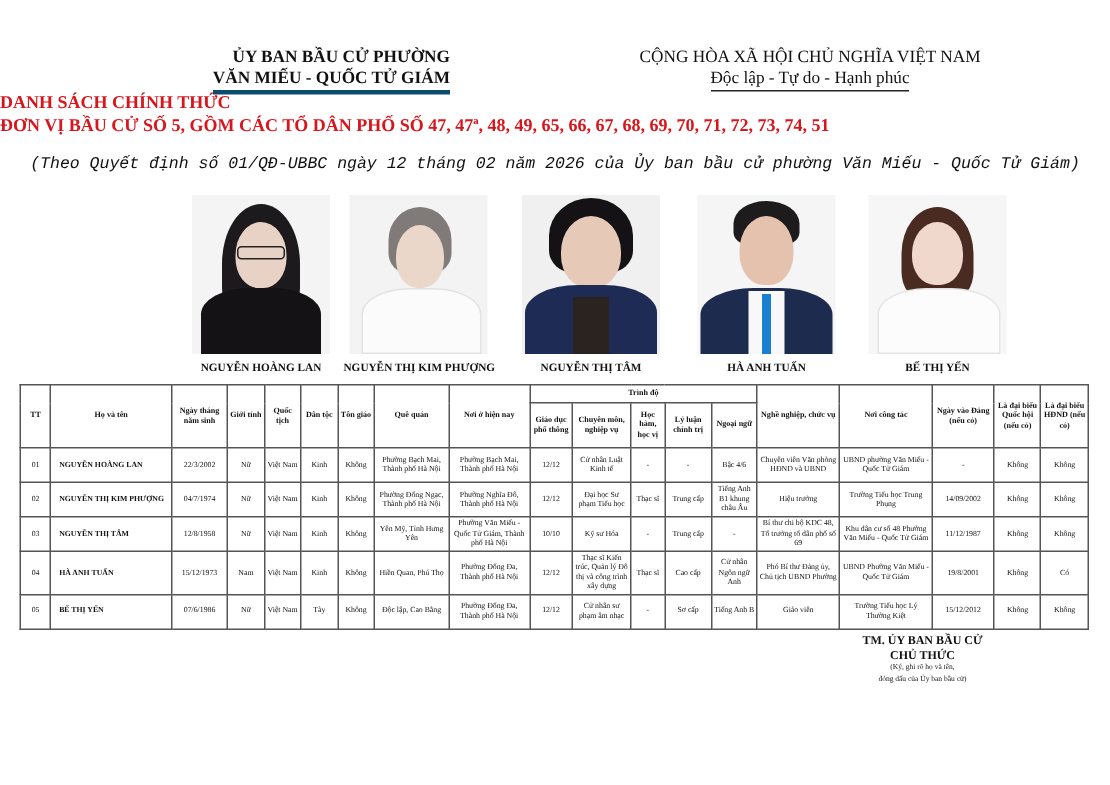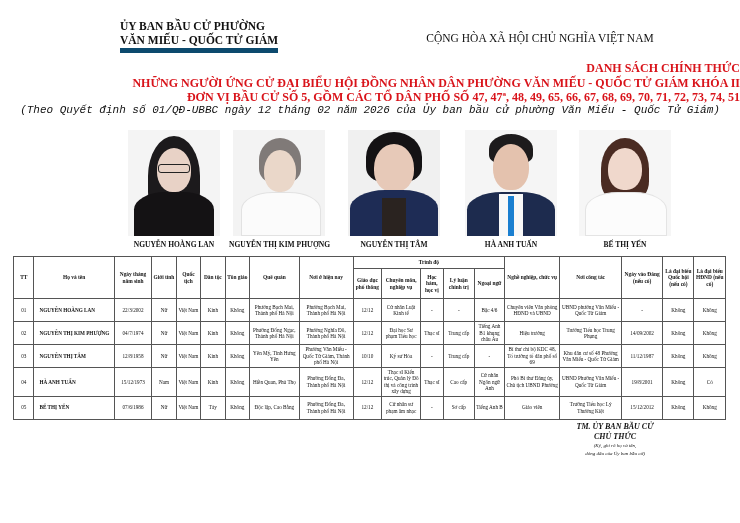--- a/index.html
+++ b/index.html
@@ -1,53 +1,53 @@
 <!DOCTYPE html>
 <html><head>
 <meta charset="utf-8">
 <style>
   html, body { margin: 0; padding: 0; background: #ffffff; }
   body { width: 740px; height: 523px; position: relative; overflow: hidden; font-family: "Liberation Serif", "DejaVu Serif", serif; color: #111; }
-  .hdr-left { position: absolute; left: 120px; top: 19px; width: 180px; text-align: left; font-weight: bold; font-size: 11.5px; line-height: 14px; }
-  .hdr-left .l2 { display: inline-block; border-bottom: 5px solid #0c4a6e; padding-bottom: 1px; }
+  .hdr-left { position: absolute; left: 120px; top: 31px; width: 180px; text-align: right; font-weight: bold; font-size: 11.5px; line-height: 14px; }
+  .hdr-left .l2 { display: inline-block; border-bottom: 3px solid #0c4a6e; padding-bottom: 1px; }
   .hdr-right { position: absolute; left: 405px; top: 31px; width: 270px; text-align: center; font-weight: normal; font-size: 11.5px; line-height: 14px; }
   .hdr-right .l2 { display: inline-block; border-bottom: 1px solid #222; padding-bottom: 1px; }
-  .title { position: absolute; left: 0; top: 61px; width: 740px; text-align: right; color: #d9141b; font-weight: bold; font-size: 12px; line-height: 14.5px; }
+  .title { position: absolute; left: 0; top: 61px; width: 740px; text-align: left; color: #d9141b; font-weight: bold; font-size: 12px; line-height: 14.5px; }
   .subtitle { position: absolute; left: 0; top: 104px; width: 740px; text-align: center; font-style: italic; font-size: 11px; font-family: Liberation Mono, monospace; }
   .photos { position: absolute; left: 0; top: 130px; width: 740px; height: 128px; }
   .ph { position: absolute; top: 0; width: 100px; text-align: center; }
   .ph .img { width: 92px; height: 106px; margin: 0 auto; position: relative; overflow: hidden; background: #f7f7f7; }
   .ph .cap { font-weight: bold; font-size: 7.5px; margin-top: 4px; white-space: nowrap; }
   .head { position: absolute; border-radius: 50% 50% 45% 45%; }
   .hair { position: absolute; border-radius: 50% 50% 30% 30%; }
   .body-s { position: absolute; bottom: 0; border-radius: 40% 40% 0 0; }
   table.list { position: absolute; left: 13px; top: 256px; width: 713px; border-collapse: collapse; font-size: 5.2px; line-height: 6.4px; }
   table.list th, table.list td { border: 0.8px solid #555; text-align: center; vertical-align: middle; padding: 1px 1px; }
   table.list th { font-weight: bold; font-size: 5.4px; }
   table.list td.name { text-align: left; font-weight: bold; padding-left: 5px; }
   table.list tr.r { height: 23px; }
   .notes { position: absolute; left: 40px; top: 422px; font-size: 7px; line-height: 10px; }
-  .sign { position: absolute; left: 540px; top: 422px; width: 150px; text-align: center; font-style: italic; }
+  .sign { position: absolute; left: 540px; top: 422px; width: 150px; text-align: center; }
   .sign .a { font-weight: bold; font-size: 8px; line-height: 10px; }
   .sign .b { font-size: 5px; line-height: 6.5px; margin-top: 1px; }
 </style>
 </head>
 <body>
 
 <div class="hdr-left">
   <div>ỦY BAN BẦU CỬ PHƯỜNG</div>
   <div><span class="l2">VĂN MIẾU - QUỐC TỬ GIÁM</span></div>
 </div>
 <div class="hdr-right">
   <div>CỘNG HÒA XÃ HỘI CHỦ NGHĨA VIỆT NAM</div>
+  <div><span class="l2">Độc lập - Tự do - Hạnh phúc</span></div>
 </div>
 
 <div class="title">
   <div>DANH SÁCH CHÍNH THỨC</div>
-  <div>NHỮNG NGƯỜI ỨNG CỬ ĐẠI BIỂU HỘI ĐỒNG NHÂN DÂN PHƯỜNG VĂN MIẾU - QUỐC TỬ GIÁM KHÓA II</div>
   <div>ĐƠN VỊ BẦU CỬ SỐ 5, GỒM CÁC TỔ DÂN PHỐ SỐ 47, 47ª, 48, 49, 65, 66, 67, 68, 69, 70, 71, 72, 73, 74, 51</div>
 </div>
 <div class="subtitle">(Theo Quyết định số 01/QĐ-UBBC ngày 12 tháng 02 năm 2026 của Ủy ban bầu cử phường Văn Miếu - Quốc Tử Giám)</div>
 
 <div class="photos">
   <div class="ph" style="left:124px;">
     <div class="img" style="background:#f4f4f4;">
       <div class="hair" style="left:20px;top:6px;width:52px;height:80px;background:#1c1a1c;"></div>
       <div class="head" style="left:29px;top:18px;width:34px;height:44px;background:#e8d2c6;"></div>
       <div style="position:absolute;left:30px;top:34px;width:32px;height:9px;border:1.5px solid #222;border-radius:3px;box-sizing:border-box;"></div>

